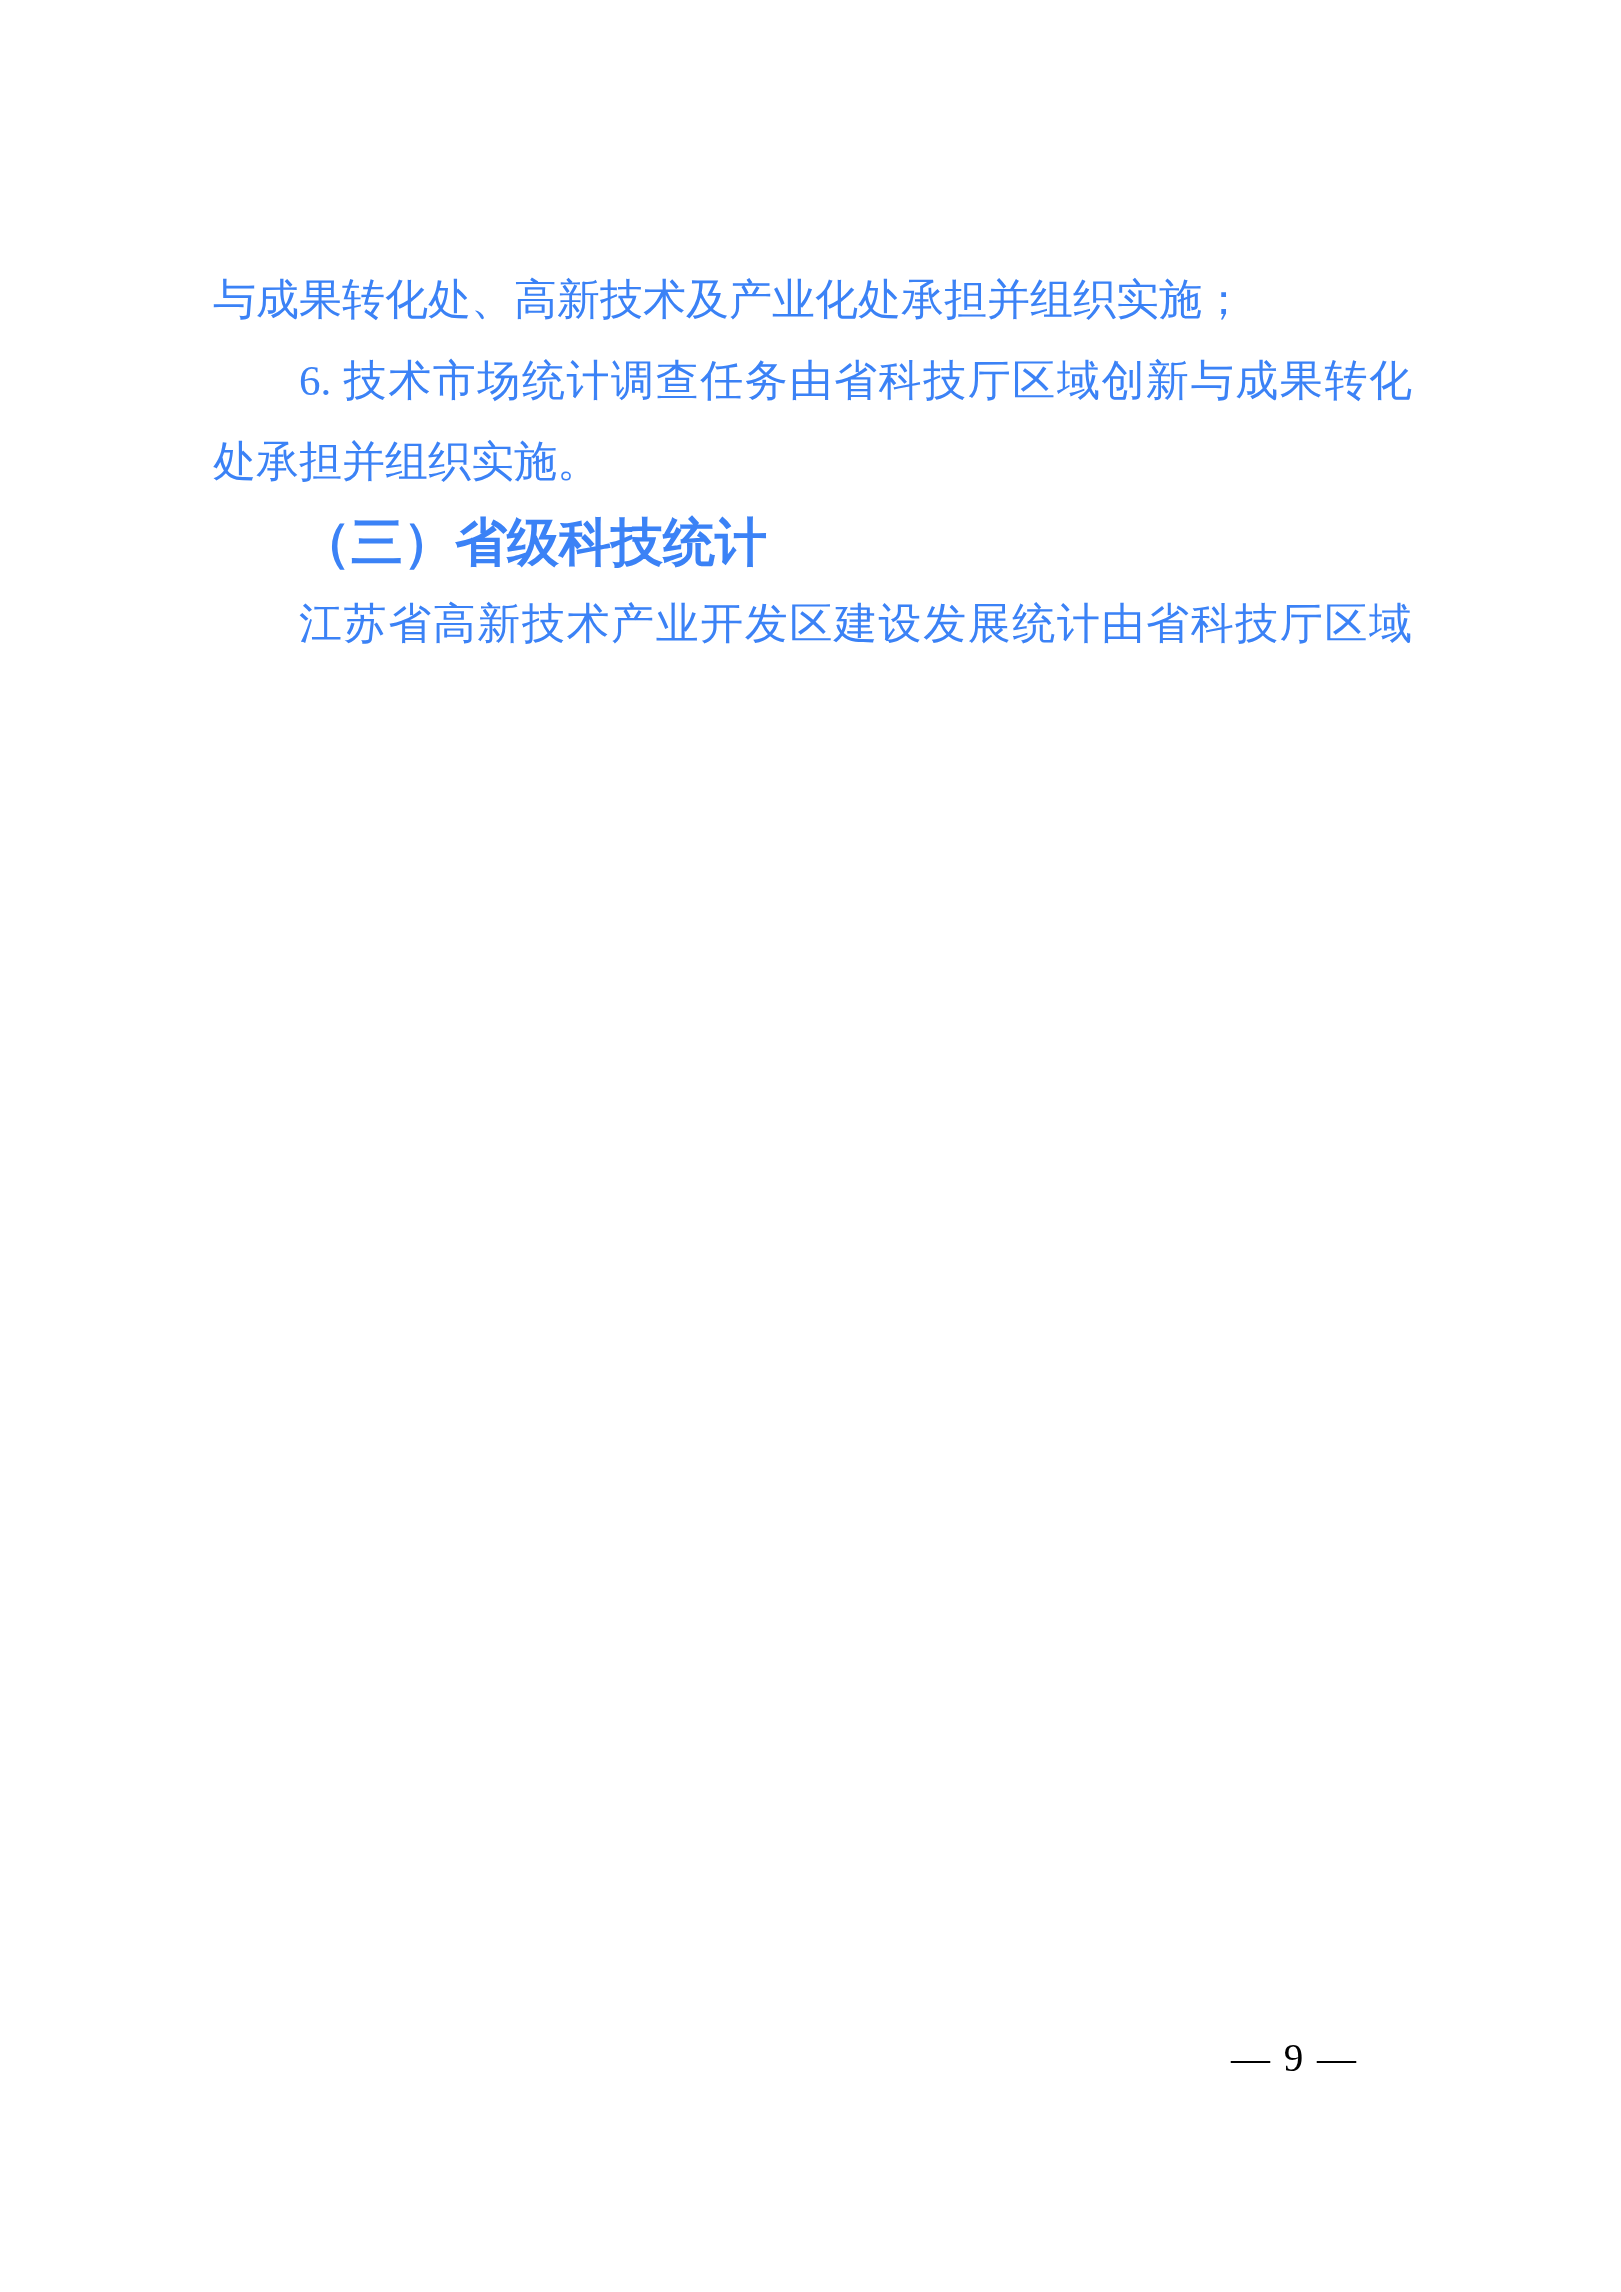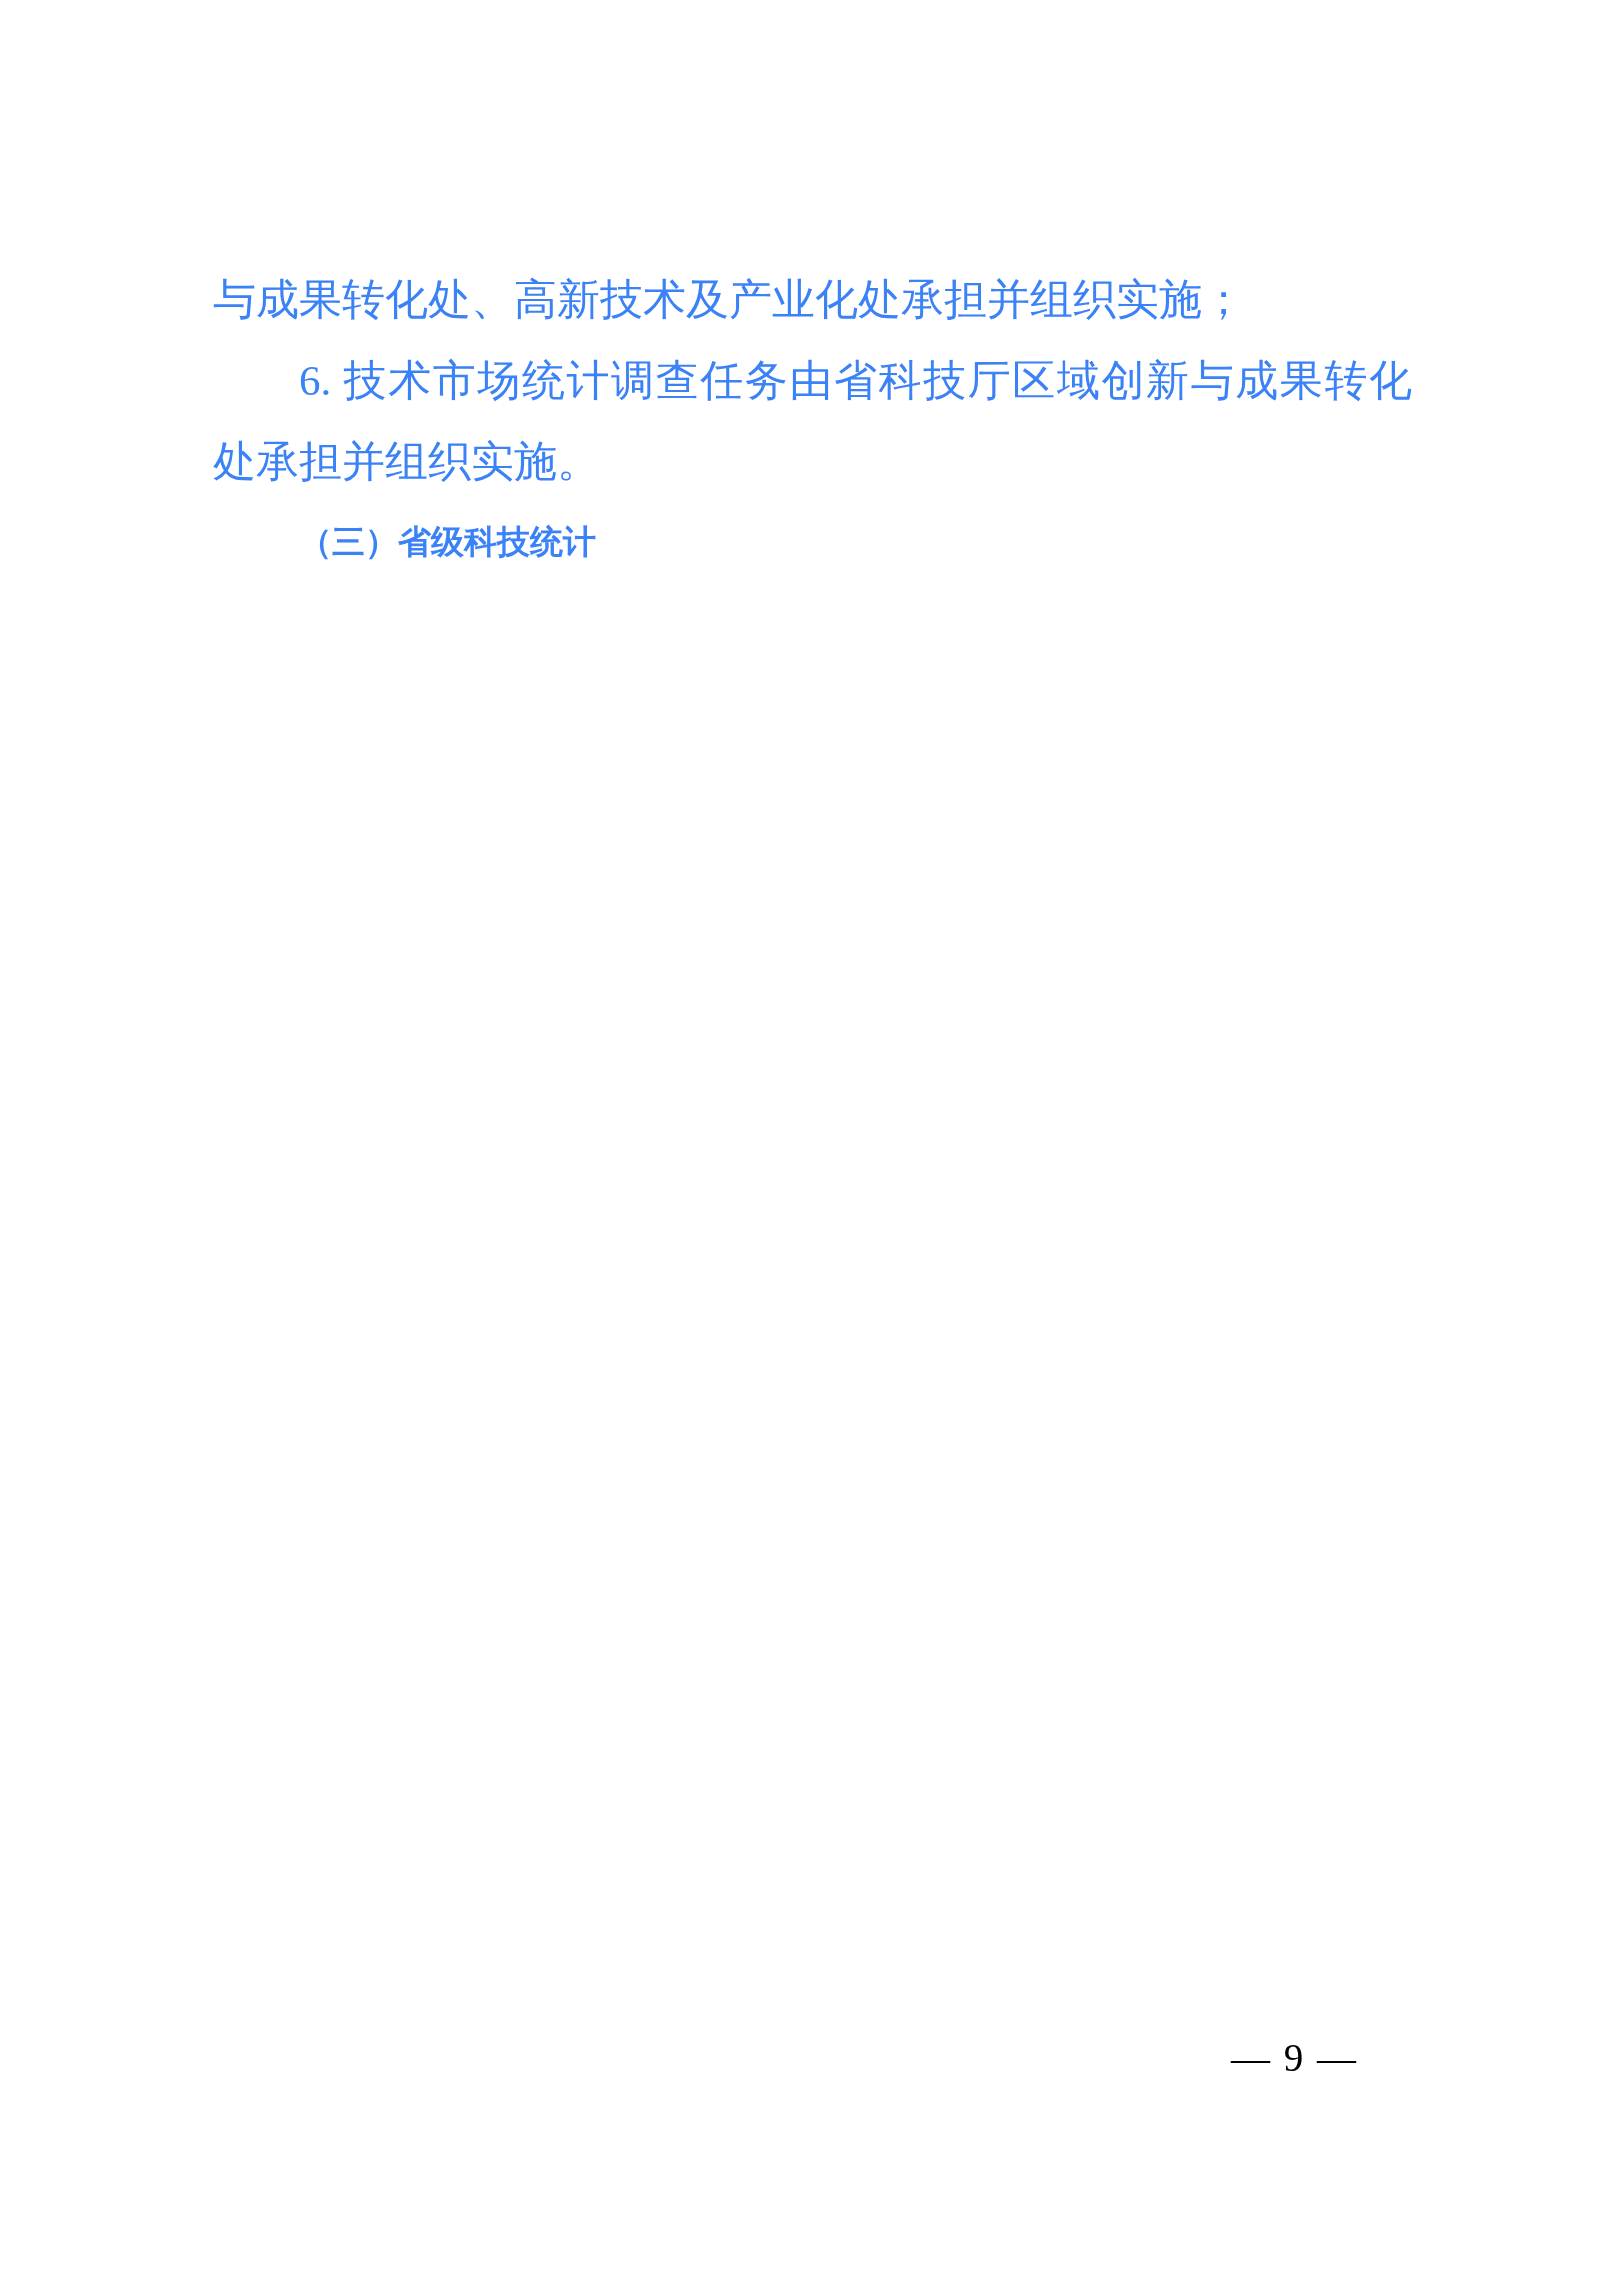--- a/index.html
+++ b/index.html
@@ -32,21 +32,21 @@
   .indent {
     text-indent: 86px;
   }
   .fill {
     text-align: justify;
     text-align-last: justify;
     text-justify: inter-character;
   }
   .heading {
     font-weight: bold;
-    font-size: 33px;
+    font-size: 52px;
   }
   .page-footer {
     position: absolute;
     left: 1231px;
     top: 2035px;
     font-family: "Liberation Serif", "DejaVu Serif", serif;
     font-size: 39px;
     line-height: 45px;
     color: #000000;
     letter-spacing: 2px;
@@ -56,18 +56,19 @@
 </head>
 <body>
 
 <div class="page">
 
   <main class="text-block">
     <p class="line">与成果转化处、高新技术及产业化处承担并组织实施；</p>
     <p class="line indent fill">6. 技术市场统计调查任务由省科技厅区域创新与成果转化</p>
     <p class="line">处承担并组织实施。</p>
     <h2 class="line indent heading">（三）省级科技统计</h2>
+    <p class="line indent fill">江苏省高新技术产业开发区建设发展统计由省科技厅区域</p>
   </main>
 
   <footer class="page-footer">— 9 —</footer>
 
 </div>
 
 
 </body></html>

